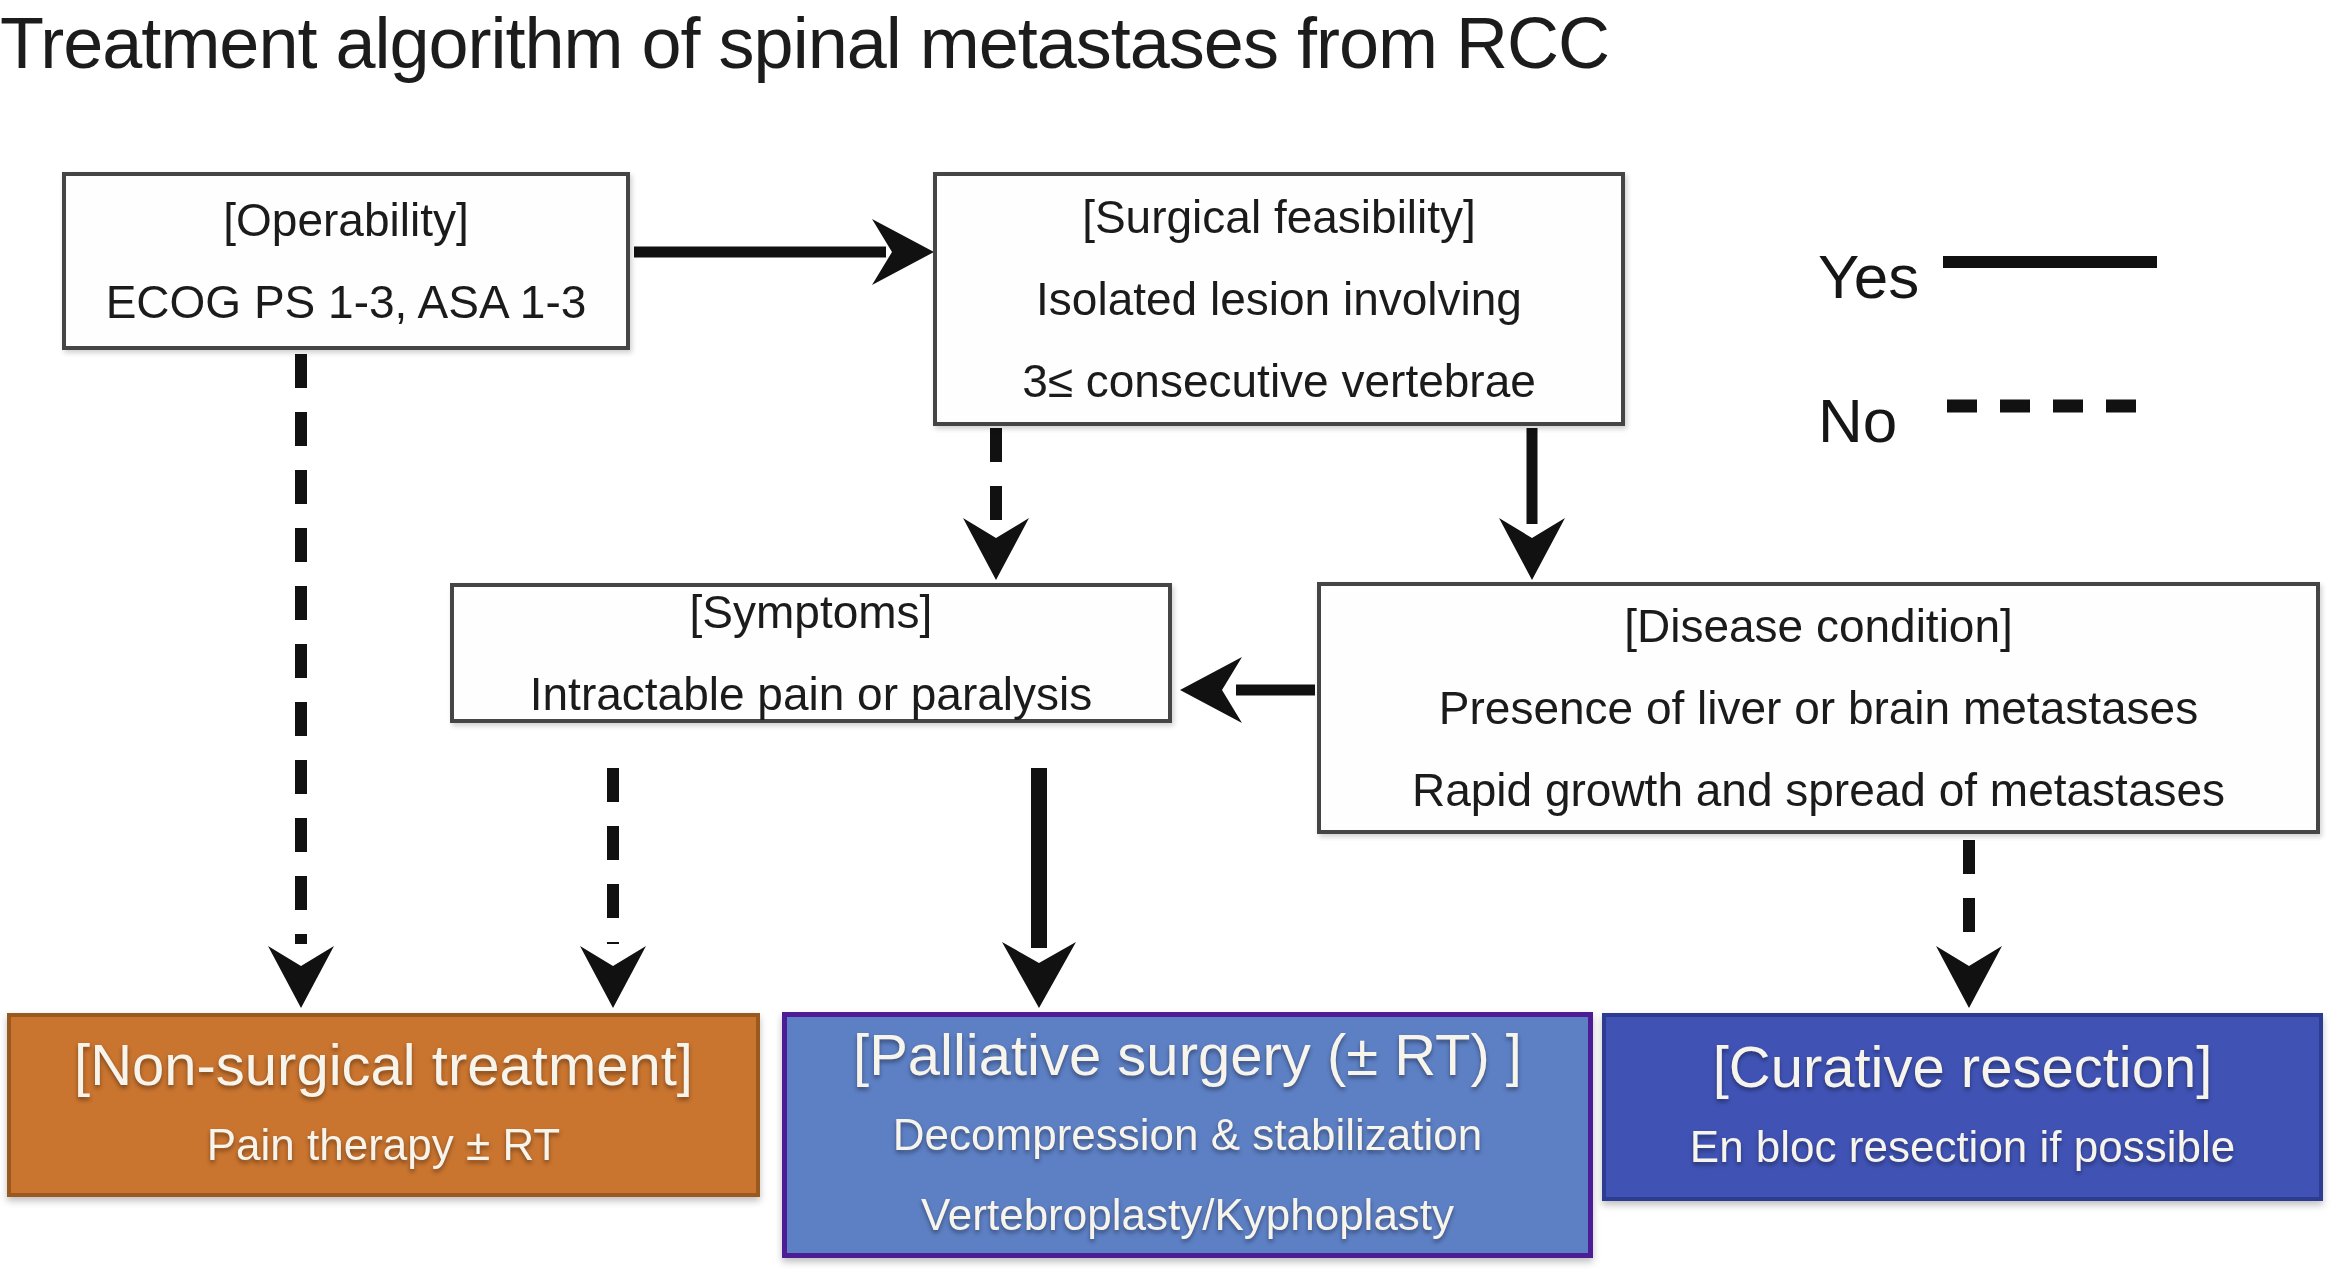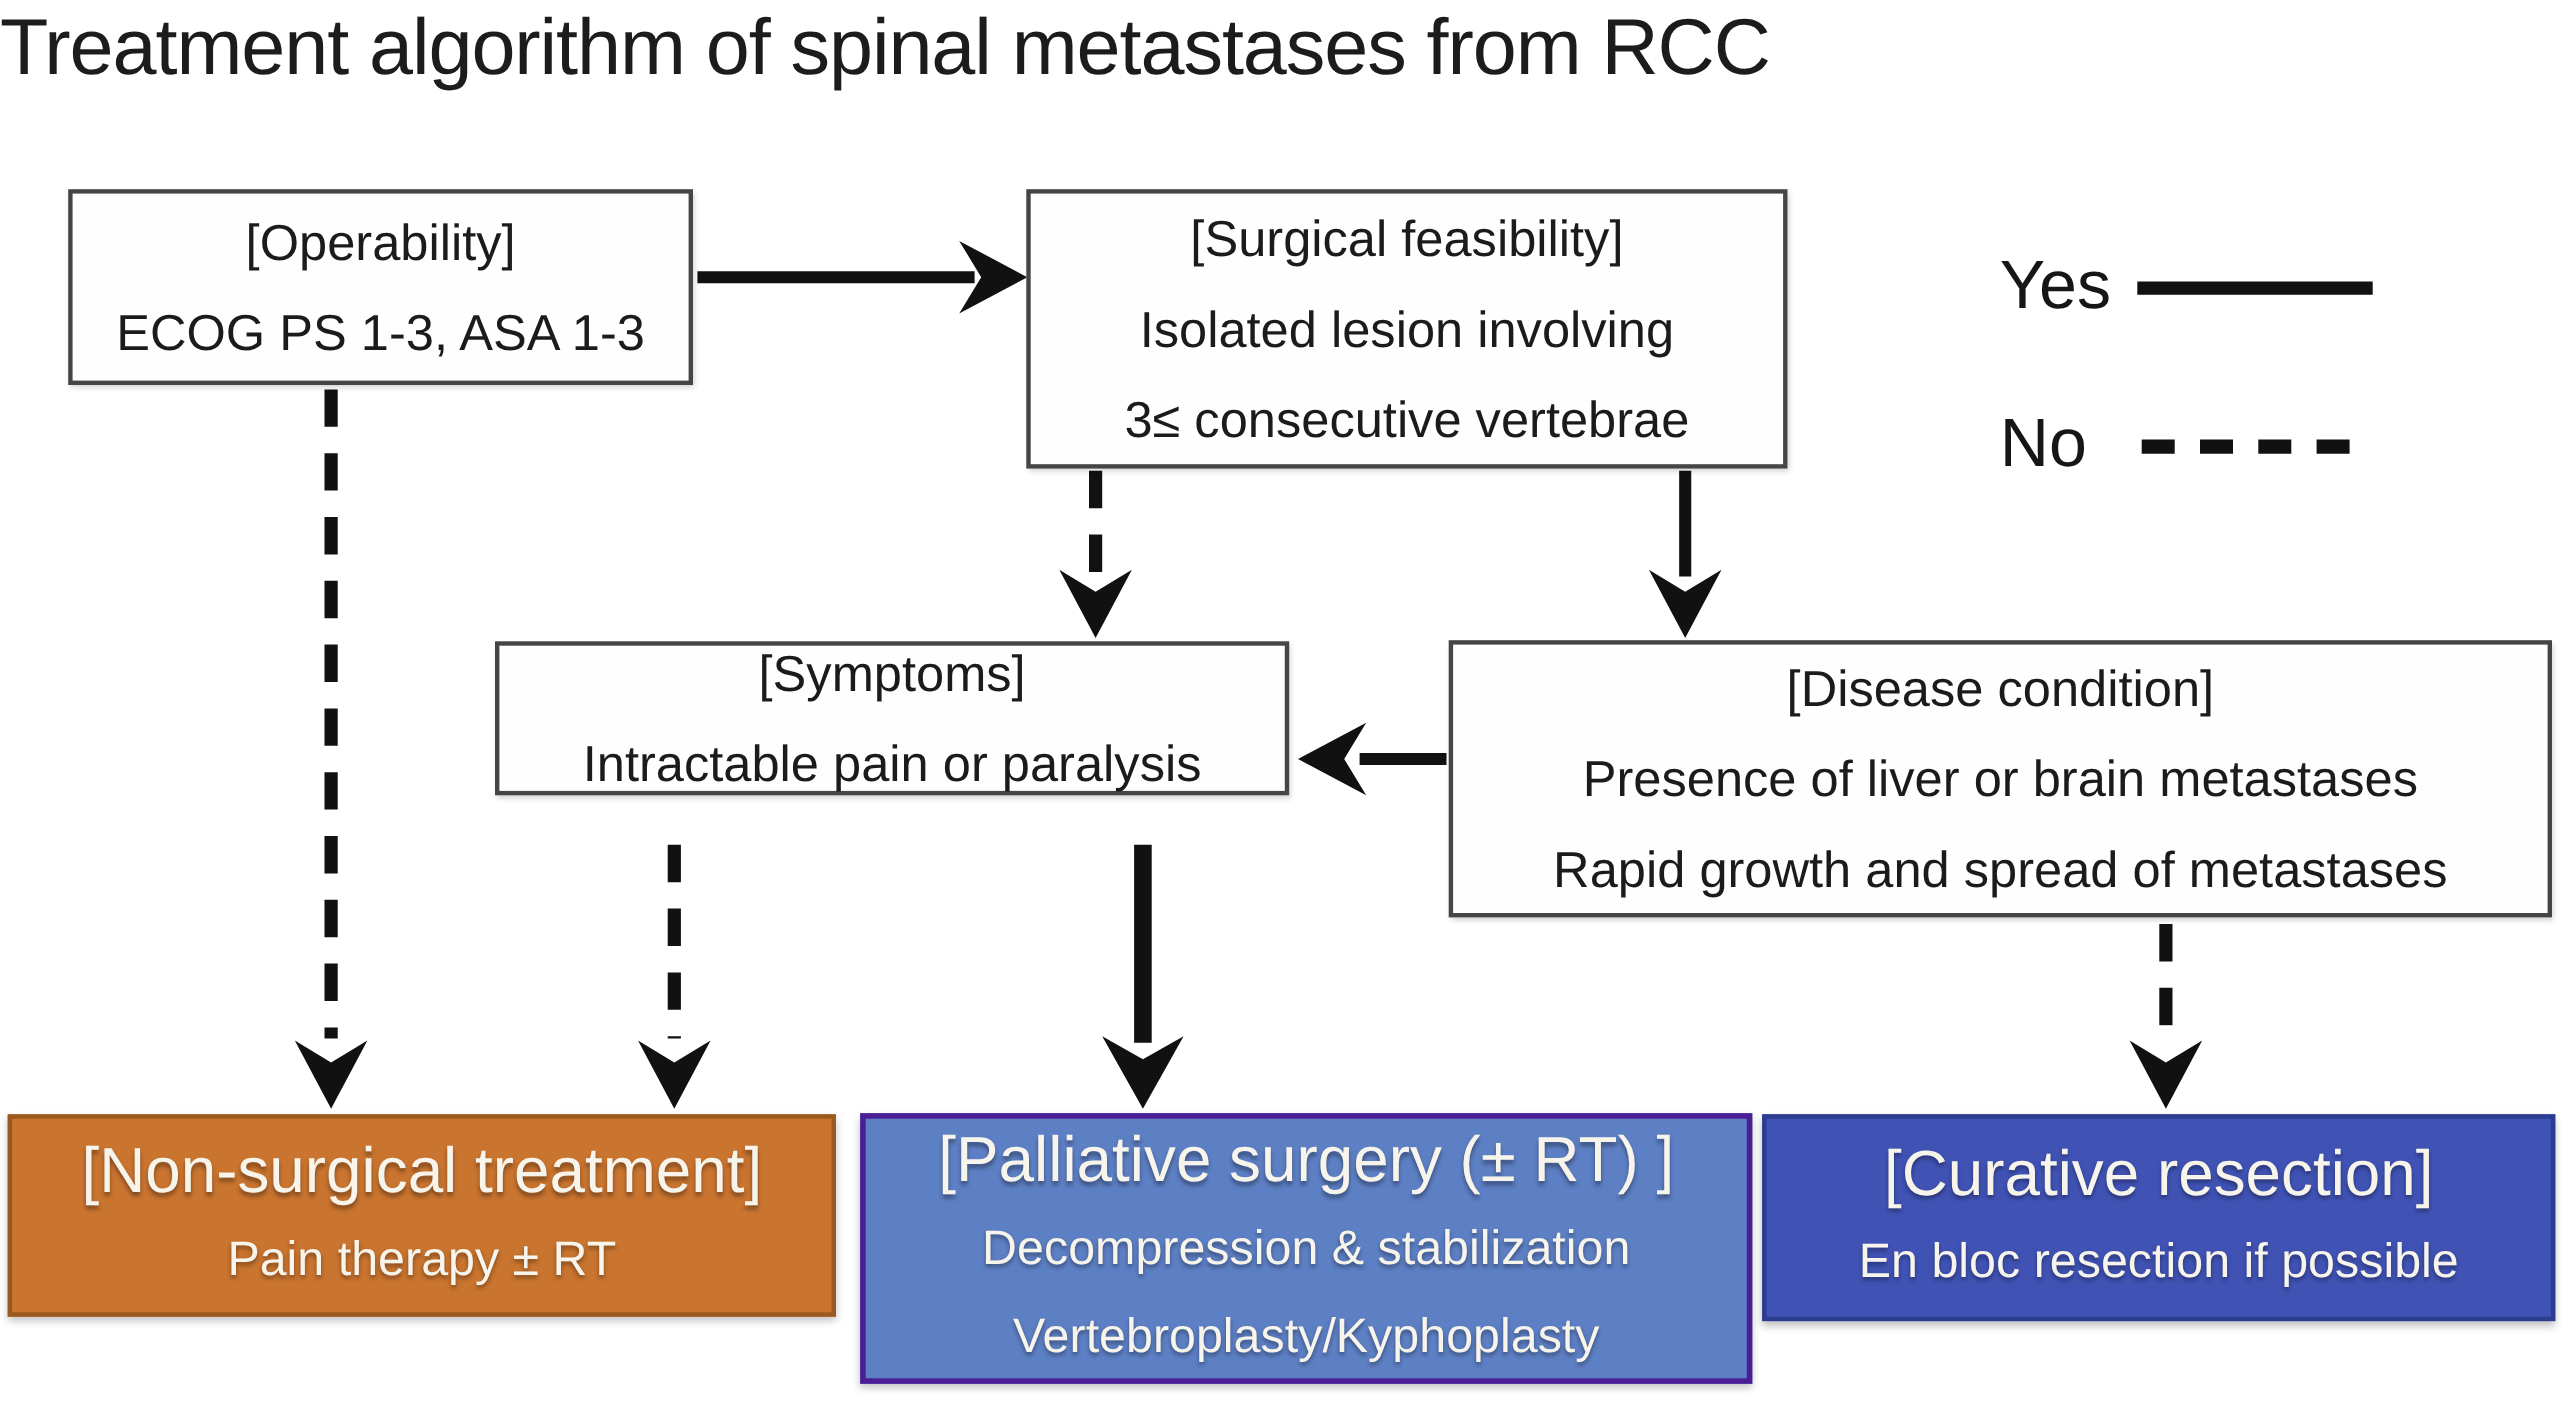--- a/index.html
+++ b/index.html
@@ -42,21 +42,21 @@
   #box-operability{left:62px;top:172px;width:568px;height:178px;}
   #box-surgical{left:933px;top:172px;width:692px;height:254px;}
   #box-symptoms{left:450px;top:583px;width:722px;height:140px;}
   #box-disease{left:1317px;top:582px;width:1003px;height:252px;}
   #box-nonsurgical{left:7px;top:1013px;width:753px;height:184px;border:4px solid #9a591f;}
   #box-palliative{left:782px;top:1012px;width:811px;height:246px;border:5px solid #4c1d95;}
   #box-curative{left:1602px;top:1013px;width:721px;height:188px;border:4px solid #2c3c90;align-items:center;}
 
   .legend-label{
     position:absolute;
-    font-size:62px;color:#161616;font-weight:500;
+    font-size:62px;color:#161616;font-weight:500;margin-top:17px;
   }
   #legend-yes{left:1818px;top:224px;}
   #legend-no{left:1818px;top:368px;}
 
   #arrow-layer{position:absolute;left:0;top:0;width:2341px;height:1276px;}
   .aline{stroke:#111111;fill:none;}
   .ahead{fill:#111111;stroke:none;}
 </style>
 </head>
 <body>

